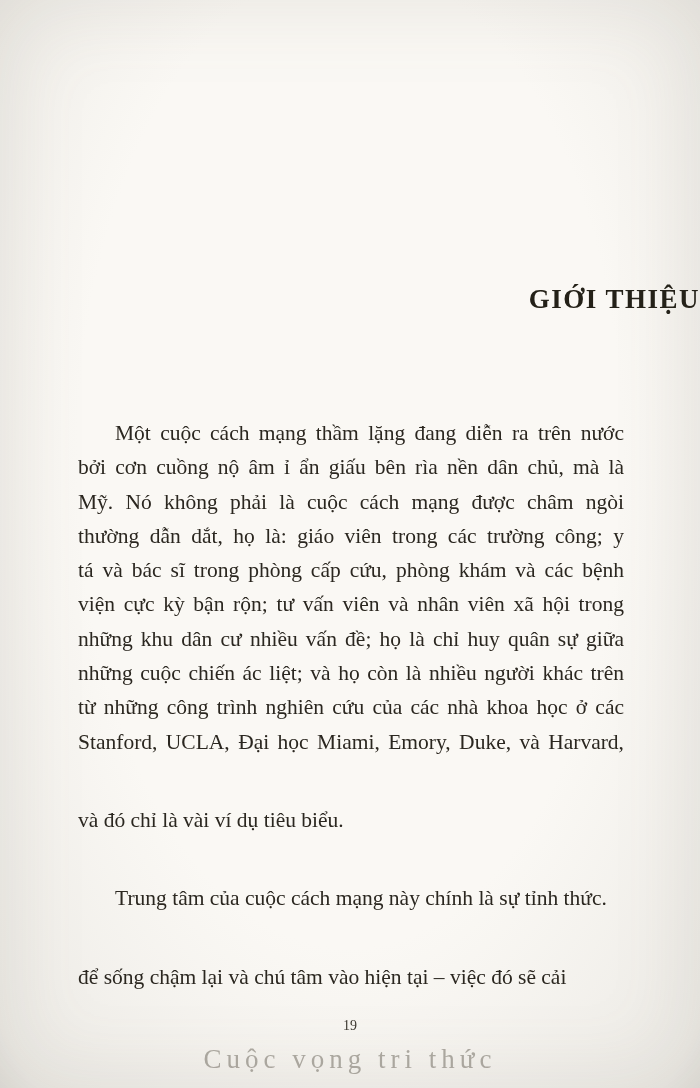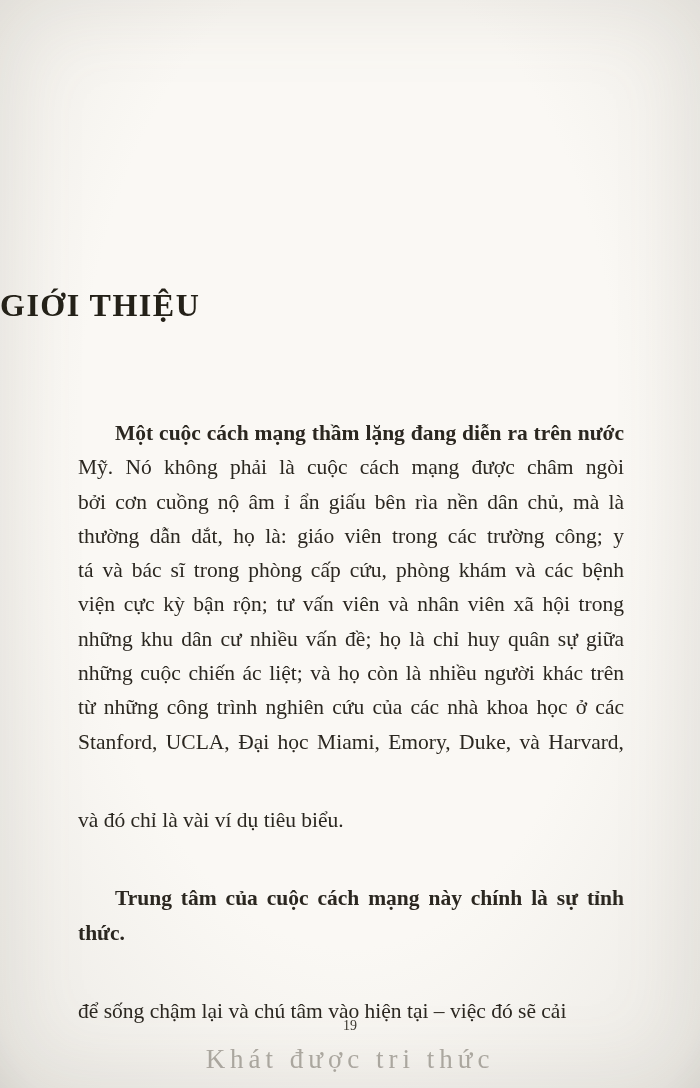--- a/index.html
+++ b/index.html
@@ -18,22 +18,22 @@
     position: absolute;
     inset: 0;
     background: radial-gradient(ellipse at 50% 42%, #faf8f4 55%, #edebe6 95%, #e5e3de 100%);
     box-shadow: inset 0 0 90px rgba(110, 105, 95, 0.14);
   }
   .page-title {
     position: absolute;
     top: 266px;
     left: 0;
     right: 0;
-    text-align: left;
-    font-size: 32px;
+    text-align: right;
+    font-size: 27px;
     font-weight: bold;
     letter-spacing: 1.5px;
     color: #242118;
     z-index: 2;
   }
   .body-text {
     position: absolute;
     top: 416px;
     left: 78px;
     right: 76px;
@@ -49,21 +49,20 @@
     text-align: justify;
     text-align-last: justify;
     white-space: normal;
   }
   .line.last {
     text-align-last: left;
     margin-top: 44px;
   }
   .line.first {
     text-indent: 37px;
-    font-weight: bold;
   }
   .watermark-brand {
     position: absolute;
     top: 952px;
     left: 0;
     right: 0;
     text-align: center;
     font-size: 82px;
     font-weight: normal;
     letter-spacing: 1px;
@@ -96,36 +95,36 @@
 </style>
 </head>
 <body>
 
 <div class="scan-page">
   <h1 class="page-title">GIỚI THIỆU</h1>
 
   <div class="body-text">
       <div class="paragraph">
         <div class="line first">Một cuộc cách mạng thầm lặng đang diễn ra trên nước</div>
+        <div class="line">bởi cơn cuồng nộ âm ỉ ẩn giấu bên rìa nền dân chủ, mà là</div>
         <div class="line">Mỹ. Nó không phải là cuộc cách mạng được châm ngòi</div>
-        <div class="line">bởi cơn cuồng nộ âm ỉ ẩn giấu bên rìa nền dân chủ, mà là</div>
         <div class="line">thường dẫn dắt, họ là: giáo viên trong các trường công; y</div>
         <div class="line">tá và bác sĩ trong phòng cấp cứu, phòng khám và các bệnh</div>
         <div class="line">viện cực kỳ bận rộn; tư vấn viên và nhân viên xã hội trong</div>
         <div class="line">những khu dân cư nhiều vấn đề; họ là chỉ huy quân sự giữa</div>
         <div class="line">những cuộc chiến ác liệt; và họ còn là nhiều người khác trên</div>
         <div class="line">từ những công trình nghiên cứu của các nhà khoa học ở các</div>
         <div class="line">Stanford, UCLA, Đại học Miami, Emory, Duke, và Harvard,</div>
         <div class="line last">và đó chỉ là vài ví dụ tiêu biểu.</div>
       </div>
       <div class="paragraph">
         <div class="line first last">Trung tâm của cuộc cách mạng này chính là sự tỉnh thức.</div>
       </div>
       <div class="paragraph">
         <div class="line last">để sống chậm lại và chú tâm vào hiện tại – việc đó sẽ cải</div>
       </div>
     </div>
 
 
   <div class="page-number">19</div>
 
-  <div class="watermark-tagline">Khát được tri thức</div>
+  <div class="watermark-tagline">Cuộc vọng tri thức</div>
 </div>
 
 </body></html>

